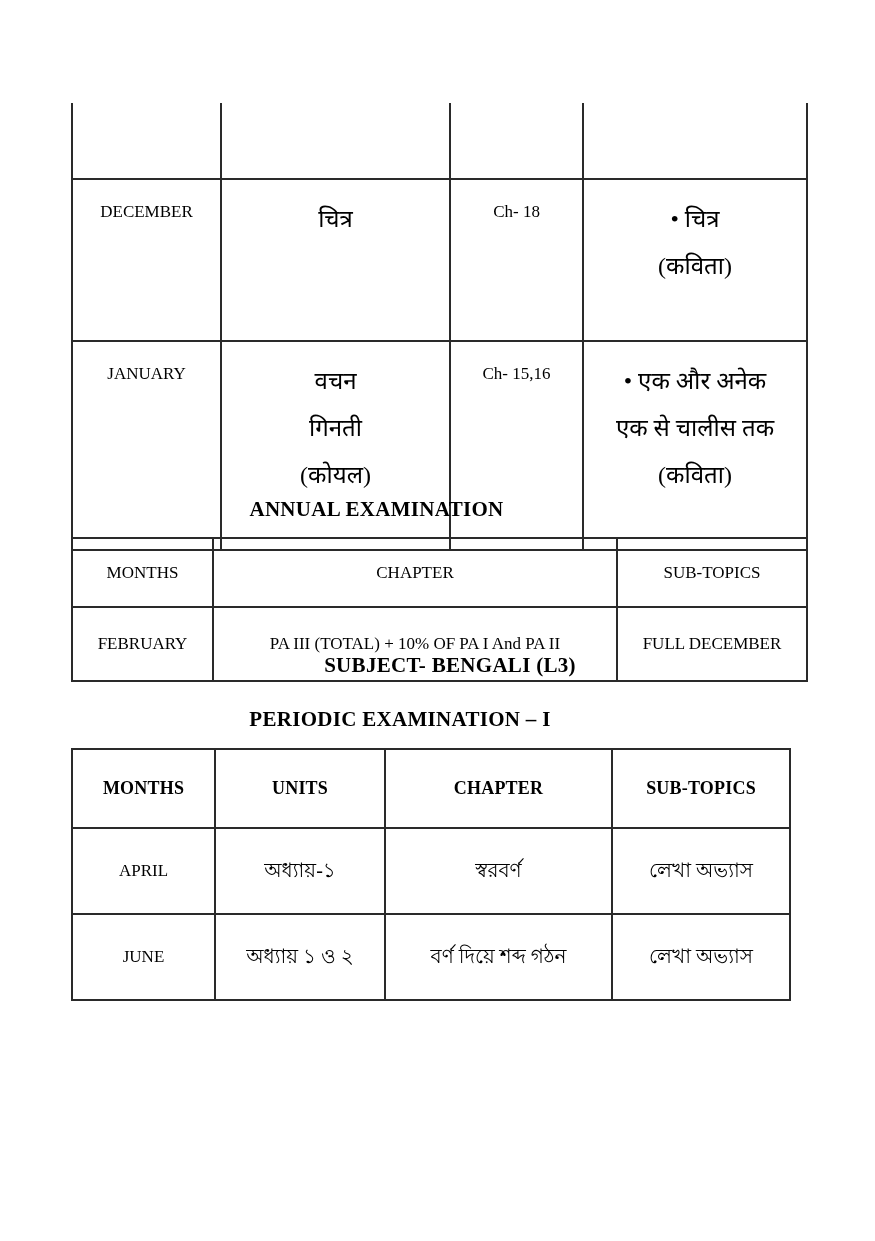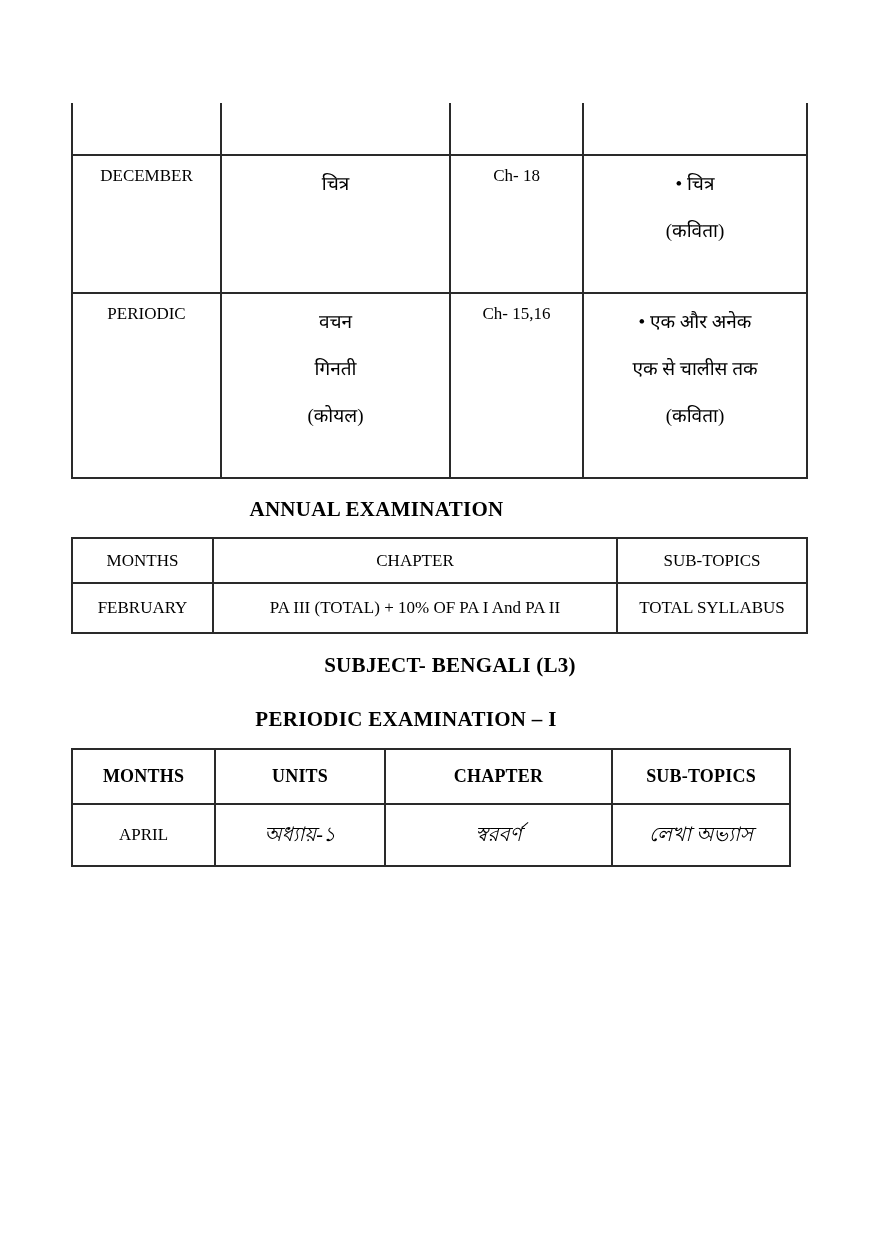--- a/index.html
+++ b/index.html
@@ -12,66 +12,66 @@
     font-family: "Liberation Serif", "DejaVu Serif", serif;
     overflow: hidden;
   }
   table {
     position: absolute;
     border-collapse: collapse;
     table-layout: fixed;
   }
   td {
     border: 2px solid #2a2a2a;
-    padding: 4px;
+    padding: 16px;
     text-align: center;
     overflow: hidden;
   }
   
   #t1 { left: 71px; top: 103px; width: 735px; }
   #t1 col.c0 { width: 149px; }
   #t1 col.c1 { width: 229px; }
   #t1 col.c2 { width: 133px; }
   #t1 col.c3 { width: 224px; }
   #t1 td { vertical-align: top; }
   #t1 tr.r0 td { border-top: none; height: 43px; }
   #t1 tr.r1 td { height: 128px; }
   #t1 tr.r2 td { height: 175px; }
   .ln-en { font-size: 17px; line-height: 25px; padding-top: 3px; }
-  .ln-hi { font-size: 19px; line-height: 47px; }
+  .ln-hi { font-size: 24px; line-height: 47px; }
   
   .h {
     position: absolute;
     text-align: center;
     font-weight: bold;
     font-size: 21px;
     line-height: 25px;
     letter-spacing: 0.3px;
   }
   #annual-heading   { top: 497px; left: 0; width: 753px; }
   #subject-heading  { top: 653px; left: 0; width: 834px; margin-left: 33px; }
-  #periodic-heading { top: 707px; left: 14px; width: 784px; }
+  #periodic-heading { top: 707px; left: 8px; width: 784px; }
   
   #t2 { left: 71px; top: 537px; width: 735px; font-size: 17px; }
   #t2 col.c0 { width: 141px; }
   #t2 col.c1 { width: 404px; }
   #t2 col.c2 { width: 190px; }
   #t2 td { vertical-align: middle; }
   #t2 tr.hr td { height: 35px; }
   #t2 tr.dr td { height: 40px; margin-left: 48px; }
   
   #t3 { left: 71px; top: 748px; width: 718px; }
   #t3 col.c0 { width: 143px; }
   #t3 col.c1 { width: 170px; }
   #t3 col.c2 { width: 227px; }
   #t3 col.c3 { width: 178px; }
   #t3 td { vertical-align: middle; }
   #t3 tr.hr td { height: 45px; font-weight: bold; font-size: 18px; letter-spacing: 0.2px; }
   #t3 tr.dr td { height: 52px; }
-  #t3 .bn { font-size: 20px; font-style: italic; }
+  #t3 .bn { font-size: 20px; }
   #t3 .mn { font-size: 17px; }
 </style>
 </head>
 <body>
 
 <div class="page">
 
   <table id="t1">
     <colgroup>
         <col class="c0">
@@ -96,21 +96,21 @@
       <td>
         <div class="ln-en">Ch- 18</div>
       </td>
       <td>
         <div class="ln-hi">• चित्र</div>
         <div class="ln-hi">(कविता)</div>
       </td>
     </tr>
     <tr class="r2">
       <td>
-        <div class="ln-en">PERIODIC</div>
+        <div class="ln-en">JANUARY</div>
       </td>
       <td>
         <div class="ln-hi">वचन</div>
         <div class="ln-hi">गिनती</div>
         <div class="ln-hi">(कोयल)</div>
       </td>
       <td>
         <div class="ln-en">Ch- 15,16</div>
       </td>
       <td>
@@ -132,21 +132,21 @@
       </colgroup>
     <tbody>
         <tr class="hr">
       <td>MONTHS</td>
       <td>CHAPTER</td>
       <td>SUB-TOPICS</td>
     </tr>
     <tr class="dr">
       <td>FEBRUARY</td>
       <td>PA III (TOTAL) + 10% OF PA I And PA II</td>
-      <td>TOTAL SYLLABUS</td>
+      <td>FULL DECEMBER</td>
     </tr>
   </tbody>
     </table>
 
   <div class="h" id="subject-heading">SUBJECT- BENGALI (L3)</div>
   <div class="h" id="periodic-heading">PERIODIC EXAMINATION – I</div>
 
   <table id="t3">
     <colgroup>
         <col class="c0">
@@ -160,16 +160,22 @@
       <td>UNITS</td>
       <td>CHAPTER</td>
       <td>SUB-TOPICS</td>
     </tr>
     <tr class="dr">
       <td class="mn">APRIL</td>
       <td class="bn">অধ্যায়-১</td>
       <td class="bn">স্বরবর্ণ</td>
       <td class="bn">লেখা অভ্যাস</td>
     </tr>
+    <tr class="dr">
+      <td class="mn">JUNE</td>
+      <td class="bn">অধ্যায় ১ ও ২</td>
+      <td class="bn">বর্ণ দিয়ে শব্দ গঠন</td>
+      <td class="bn">লেখা অভ্যাস</td>
+    </tr>
   </tbody>
     </table>
 
 </div>
 
 </body></html>

